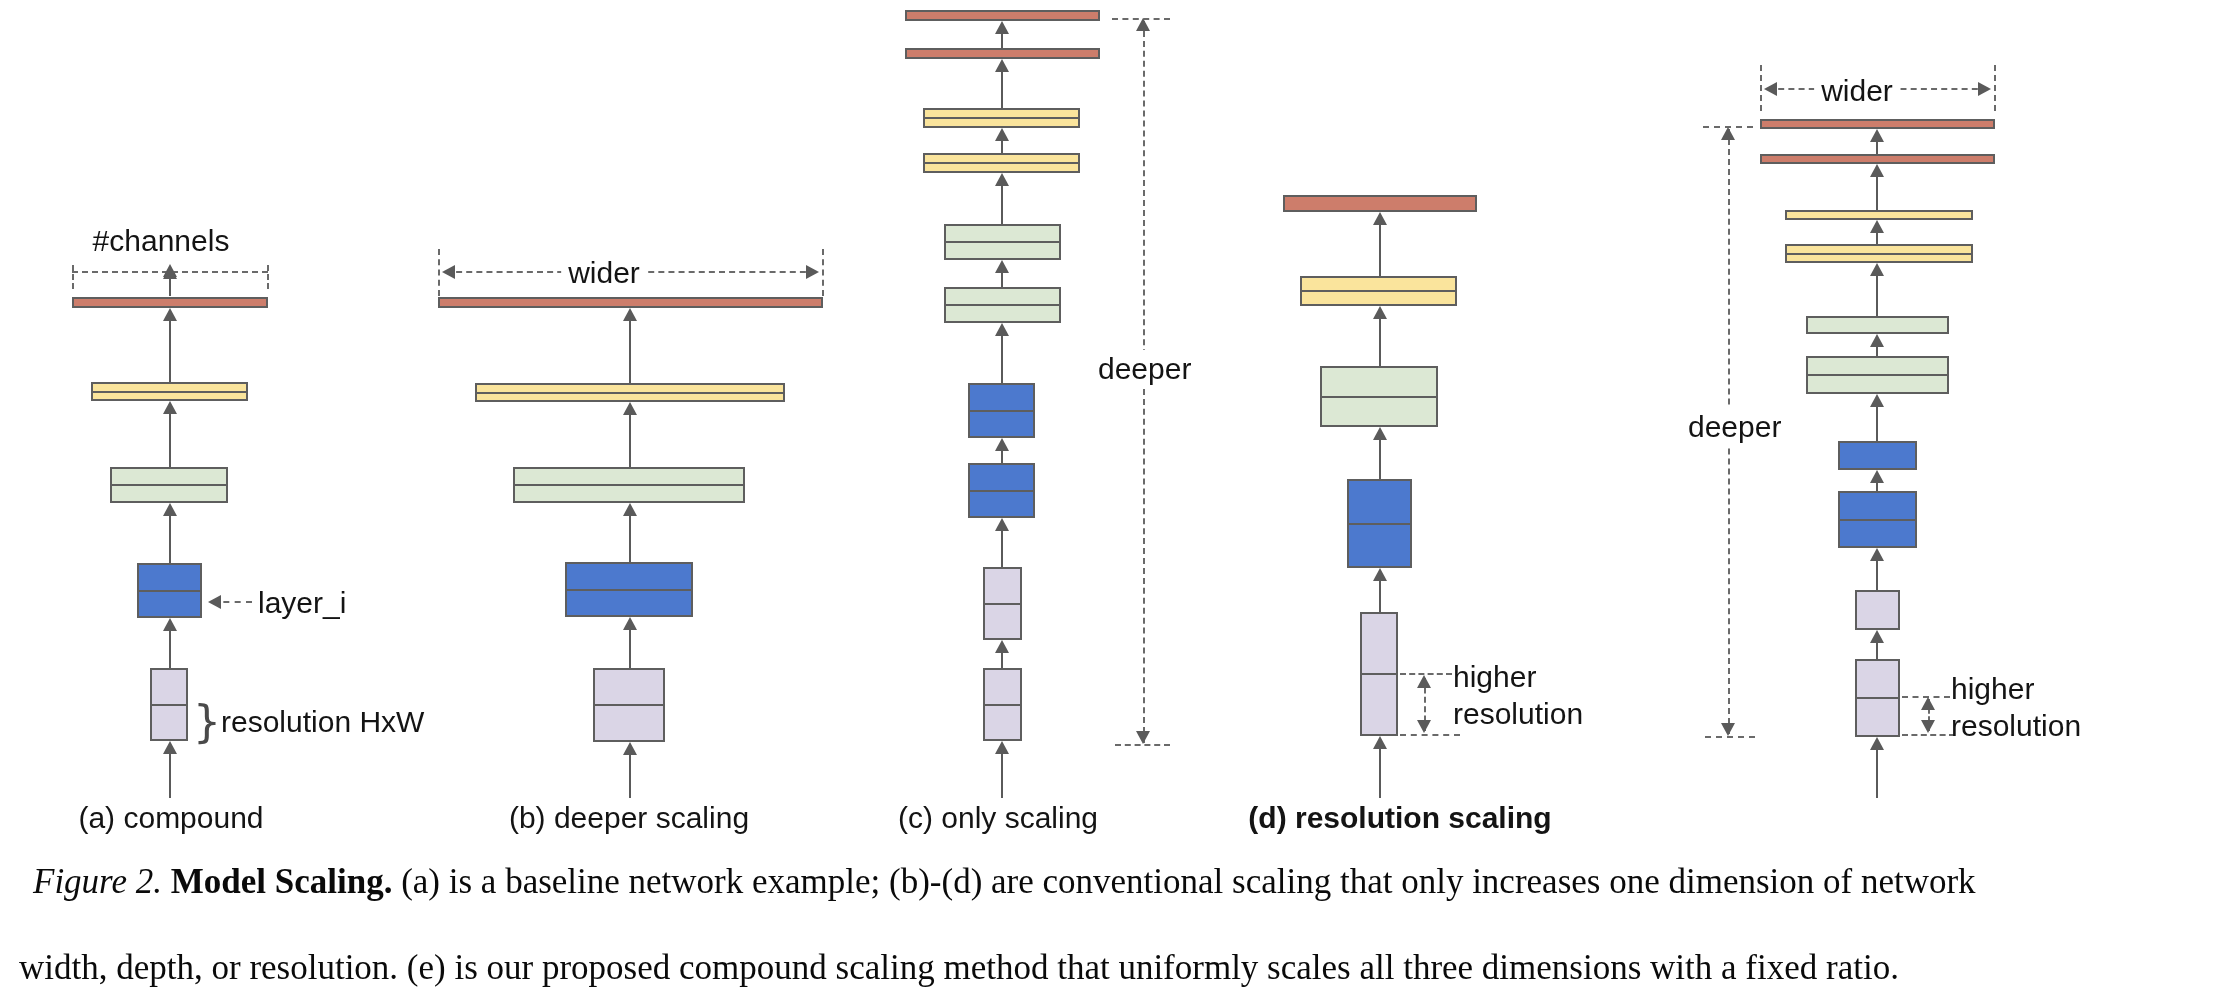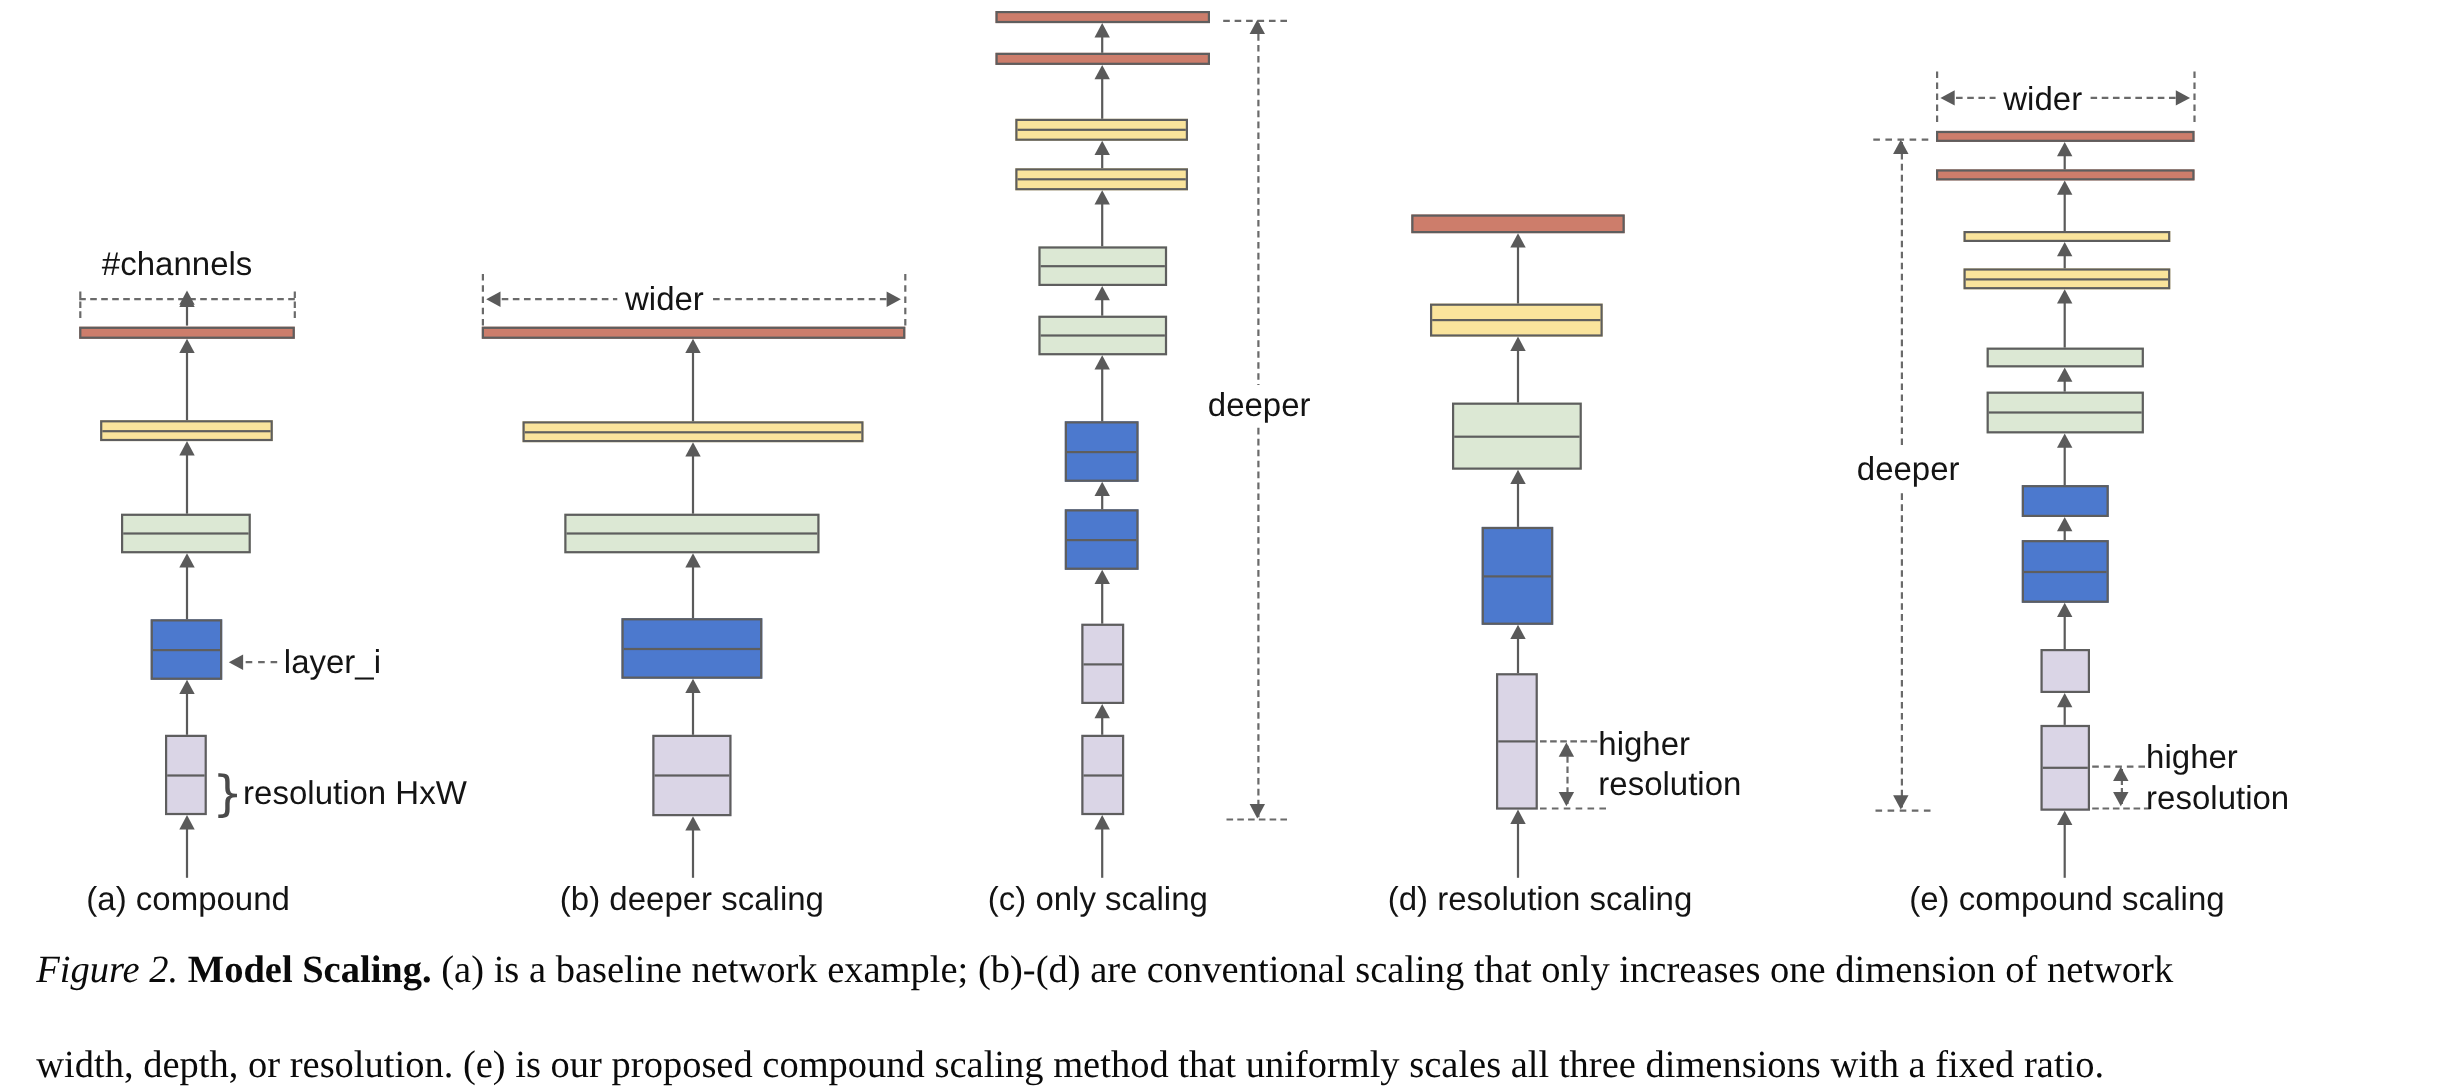--- a/index.html
+++ b/index.html
@@ -178,21 +178,21 @@
       </div>
       <div class="solidline" style="left: 1379px; top: 431px; height: 48px;"></div>
       <div class="head up" style="left: 1373px; top: 427px;"></div>
       <div class="box" style="left: 1360px; top: 612px; width: 38px; height: 124px; background: rgb(218, 213, 230);">
         <div class="divider"></div>
       </div>
       <div class="solidline" style="left: 1379px; top: 572px; height: 40px;"></div>
       <div class="head up" style="left: 1373px; top: 568px;"></div>
       <div class="solidline" style="left: 1379px; top: 740px; height: 58px;"></div>
       <div class="head up" style="left: 1373px; top: 736px;"></div>
-      <div class="col-caption" style="left: 1400px; top: 801px;">(d) resolution scaling</div>
+      <div class="col-caption" style="left: 1400px; top: 801px; font-weight: bold;">(d) resolution scaling</div>
       <div class="box" style="left: 1760px; top: 119px; width: 235px; height: 10px; background: rgb(205, 125, 107);"></div>
       <div class="box" style="left: 1760px; top: 154px; width: 235px; height: 10px; background: rgb(205, 125, 107);"></div>
       <div class="solidline" style="left: 1876px; top: 133px; height: 21px;"></div>
       <div class="head up" style="left: 1870px; top: 129px;"></div>
       <div class="box" style="left: 1785px; top: 210px; width: 188px; height: 10px; background: rgb(250, 228, 156);"></div>
       <div class="solidline" style="left: 1876px; top: 168px; height: 42px;"></div>
       <div class="head up" style="left: 1870px; top: 164px;"></div>
       <div class="box" style="left: 1785px; top: 244px; width: 188px; height: 19px; background: rgb(250, 228, 156);">
         <div class="divider"></div>
       </div>
@@ -217,31 +217,30 @@
       <div class="box" style="left: 1855px; top: 590px; width: 45px; height: 40px; background: rgb(218, 213, 230);"></div>
       <div class="solidline" style="left: 1876px; top: 552px; height: 38px;"></div>
       <div class="head up" style="left: 1870px; top: 548px;"></div>
       <div class="box" style="left: 1855px; top: 659px; width: 45px; height: 78px; background: rgb(218, 213, 230);">
         <div class="divider"></div>
       </div>
       <div class="solidline" style="left: 1876px; top: 634px; height: 25px;"></div>
       <div class="head up" style="left: 1870px; top: 630px;"></div>
       <div class="solidline" style="left: 1876px; top: 741px; height: 57px;"></div>
       <div class="head up" style="left: 1870px; top: 737px;"></div>
-      <div class="col-caption" style="left: 1879px; top: 801px;">(e) compound scaling</div>
       <div class="dlabel center" style="left: 161px; top: 222px;">#channels</div>
       <div class="dlabel center bg" style="left: 604px; top: 254px;">wider</div>
       <div class="dlabel" style="left: 258px; top: 584px;">layer_i</div>
       <div class="dlabel" style="left: 221px; top: 703px;">resolution HxW</div>
       <div class="dlabel bg" style="left: 1091px; top: 350px;">deeper</div>
       <div class="dlabel" style="left: 1453px; top: 658px;">higher
 resolution</div>
       <div class="dlabel center bg" style="left: 1857px; top: 72px;">wider</div>
       <div class="dlabel bg" style="left: 1681px; top: 408px;">deeper</div>
       <div class="dlabel" style="left: 1951px; top: 670px;">higher
 resolution</div>
       <div class="brace" style="left: 193px; top: 700px; font-size: 44px; line-height: 44px;">}</div>
     </div>
   <div class="figcap">
     <span class="line" style="left:33px;top:860px"><i>Figure 2.</i> <b>Model Scaling.</b> <span>(a) is a baseline network example; (b)-(d) are conventional scaling that only increases one dimension of network</span></span>
-    <span class="line" style="left:33px;top:946px">width, depth, or resolution. (e) is our proposed compound scaling method that uniformly scales all three dimensions with a fixed ratio.</span>
+    <span class="line" style="left:19px;top:946px">width, depth, or resolution. (e) is our proposed compound scaling method that uniformly scales all three dimensions with a fixed ratio.</span>
   </div>
 </div>
 
 </body></html>

